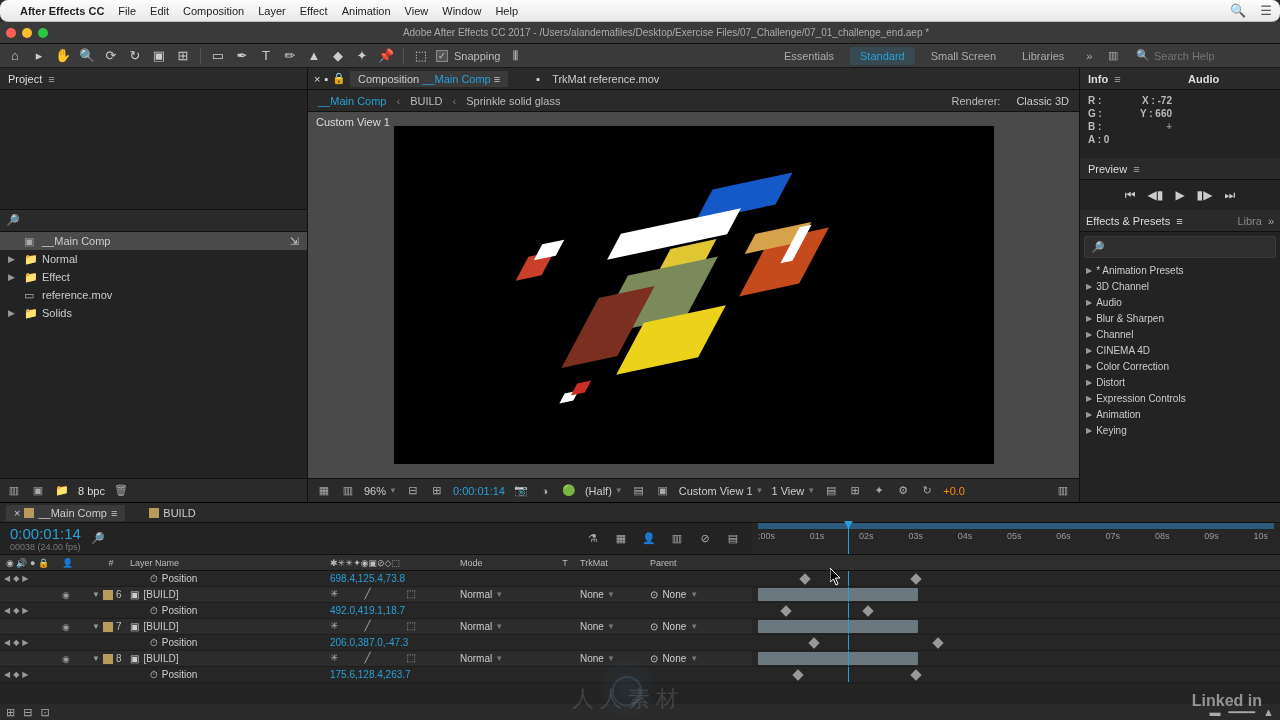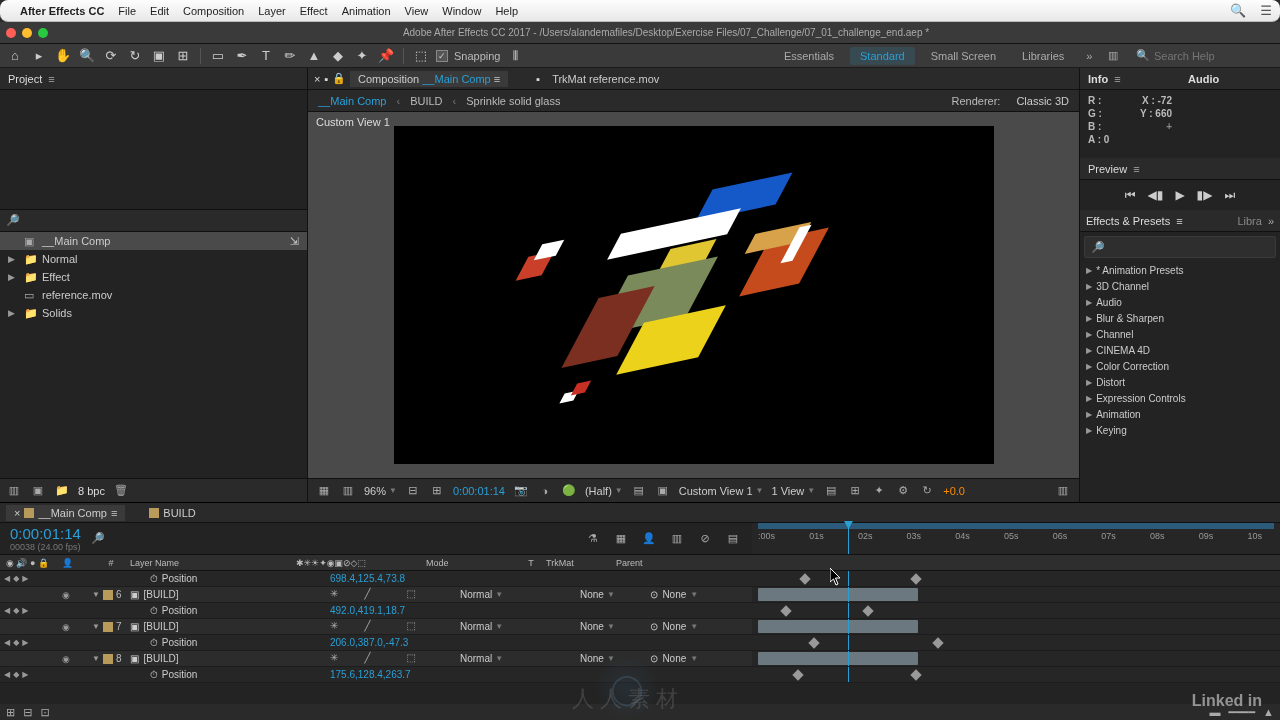--- a/index.html
+++ b/index.html
@@ -85,30 +85,30 @@
 .tl-tab { display:flex;align-items:center;gap:4px;color:#ccc;padding:2px 8px;}
 .tl-tab.active{background:#3a3a3a;}
 .tl-tab .sq{width:10px;height:10px;background:#b89a5a;}
 .tl-header { height:32px; display:flex; border-bottom:1px solid #111;}
 .tl-left-head { width:752px; display:flex; align-items:center; padding:0 10px; gap:10px;}
 .tl-tc-big{color:#2a9fd6;font-size:15px;}
 .tl-tc-sub{color:#777;font-size:9px;}
 .tl-left-head .flex1{flex:1;}
 .tl-left-head .hico{color:#aaa;width:18px;text-align:center;}
 .tl-right-head{flex:1;position:relative;background:#262626;}
-.ruler{position:absolute;top:8px;left:6px;right:18px;height:12px;display:flex;justify-content:space-between;color:#999;font-size:9px;}
+.ruler{position:absolute;top:8px;left:6px;right:12px;height:12px;display:flex;justify-content:space-between;color:#999;font-size:9px;}
 .ruler-ov{position:absolute;top:0;left:6px;right:6px;height:6px;background:#2b5a7a;}
 .cti{position:absolute;top:0;bottom:0;width:1px;background:#2a9fd6;left:96px;}
 .cti::before{content:"";position:absolute;top:-2px;left:-4px;width:9px;height:8px;background:#2a9fd6;clip-path:polygon(0 0,100% 0,50% 100%);}
 .tl-cols { height:16px; background:#2e2e2e; display:flex; border-bottom:1px solid #111;}
 .tl-cols-left{width:752px;display:flex;align-items:center;font-size:9px;color:#bbb;}
 .tl-cols-left .c1{width:62px;padding-left:6px;}
 .tl-cols-left .c2{width:30px;}
 .tl-cols-left .c3{width:38px;text-align:center;}
-.tl-cols-left .c4{width:166px;}
+.tl-cols-left .c4{width:200px;}
 .tl-cols-left .c5{width:130px;}
 .tl-cols-left .c6{width:90px;}
 .tl-cols-left .c7{width:30px;text-align:center;}
 .tl-cols-left .c8{width:70px;}
 .tl-cols-left .c9{flex:1;}
 .tl-body{flex:1;overflow:hidden;}
 .tl-row{height:16px;display:flex;border-bottom:1px solid #1d1d1d;}
 .tl-row.odd{background:#262626;}
 .tl-row.even{background:#2c2c2c;}
 .tl-row-left{width:752px;display:flex;align-items:center;font-size:10px;color:#ccc;}

